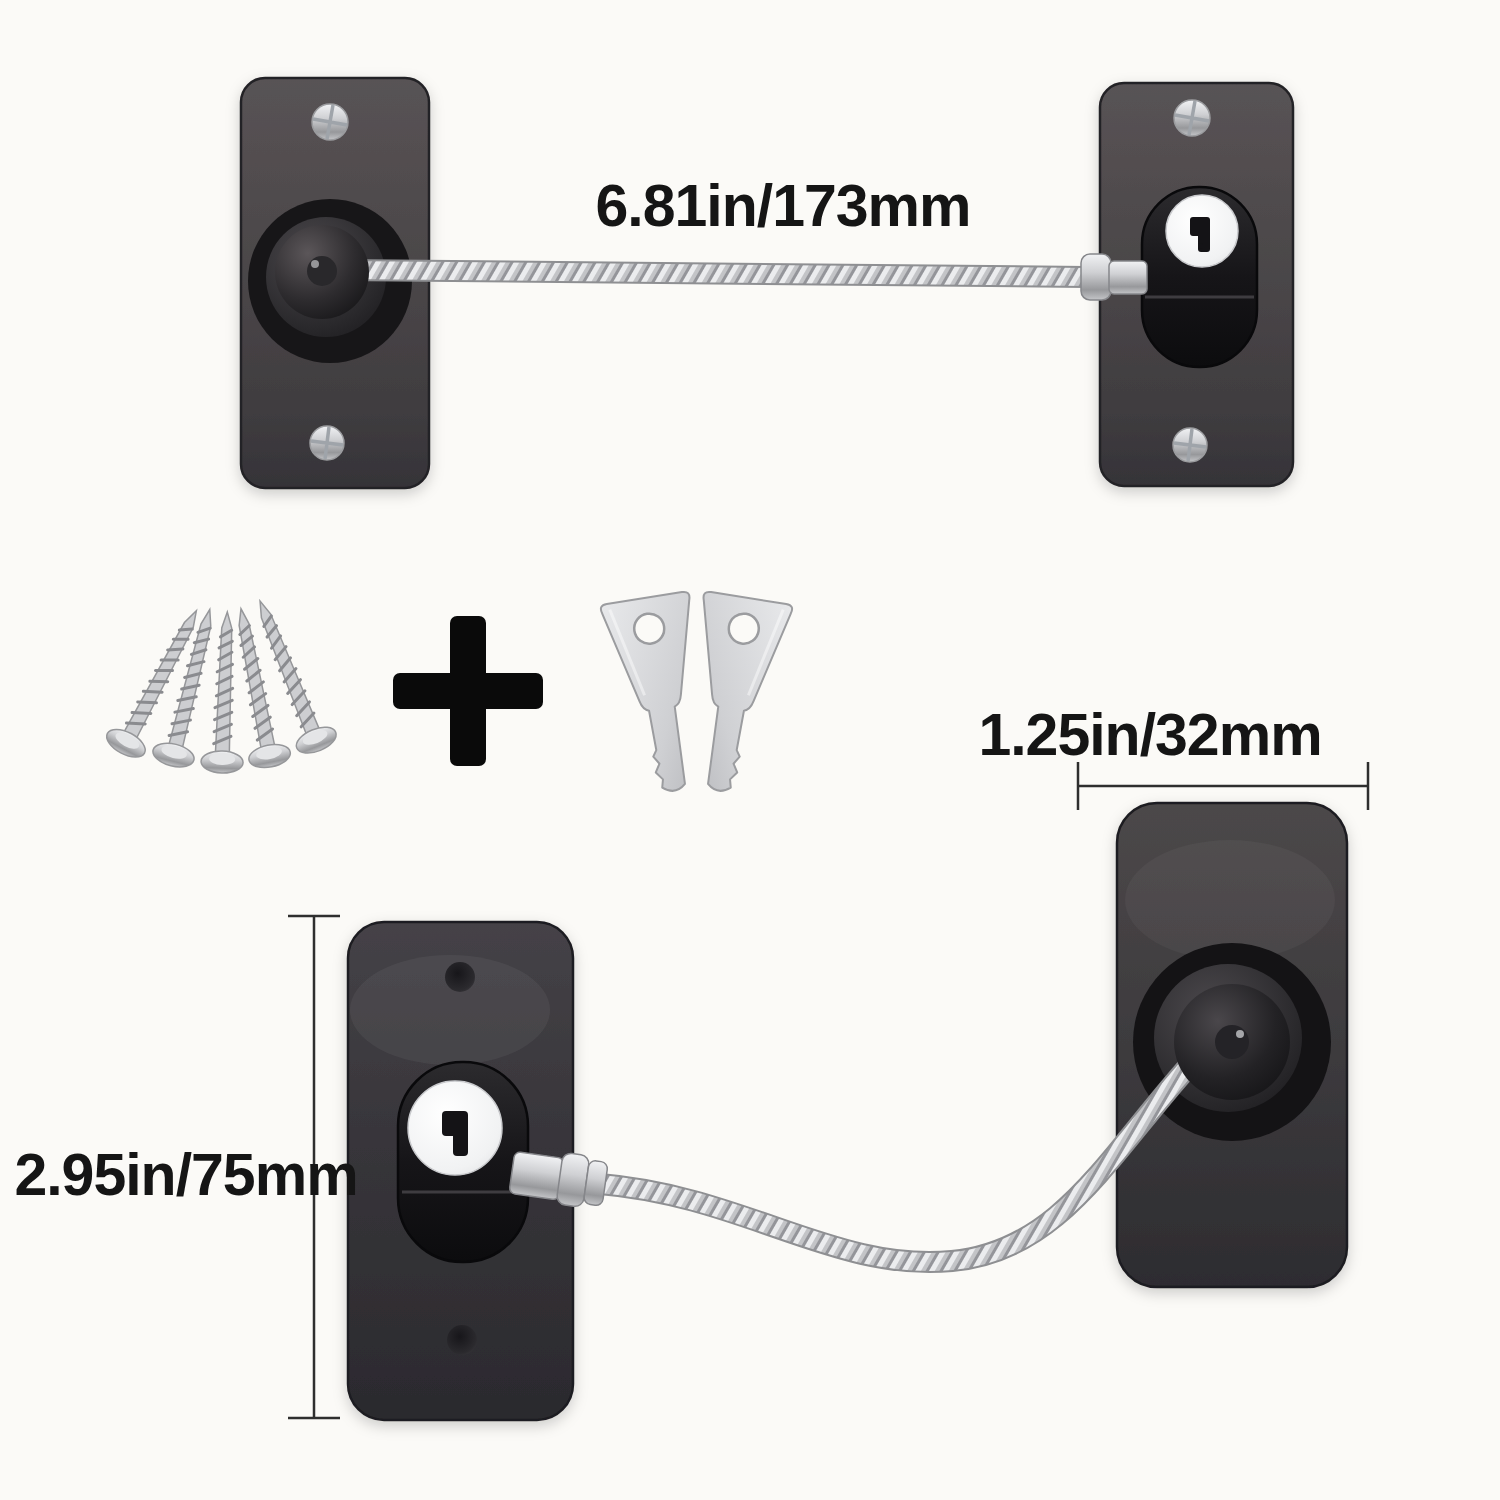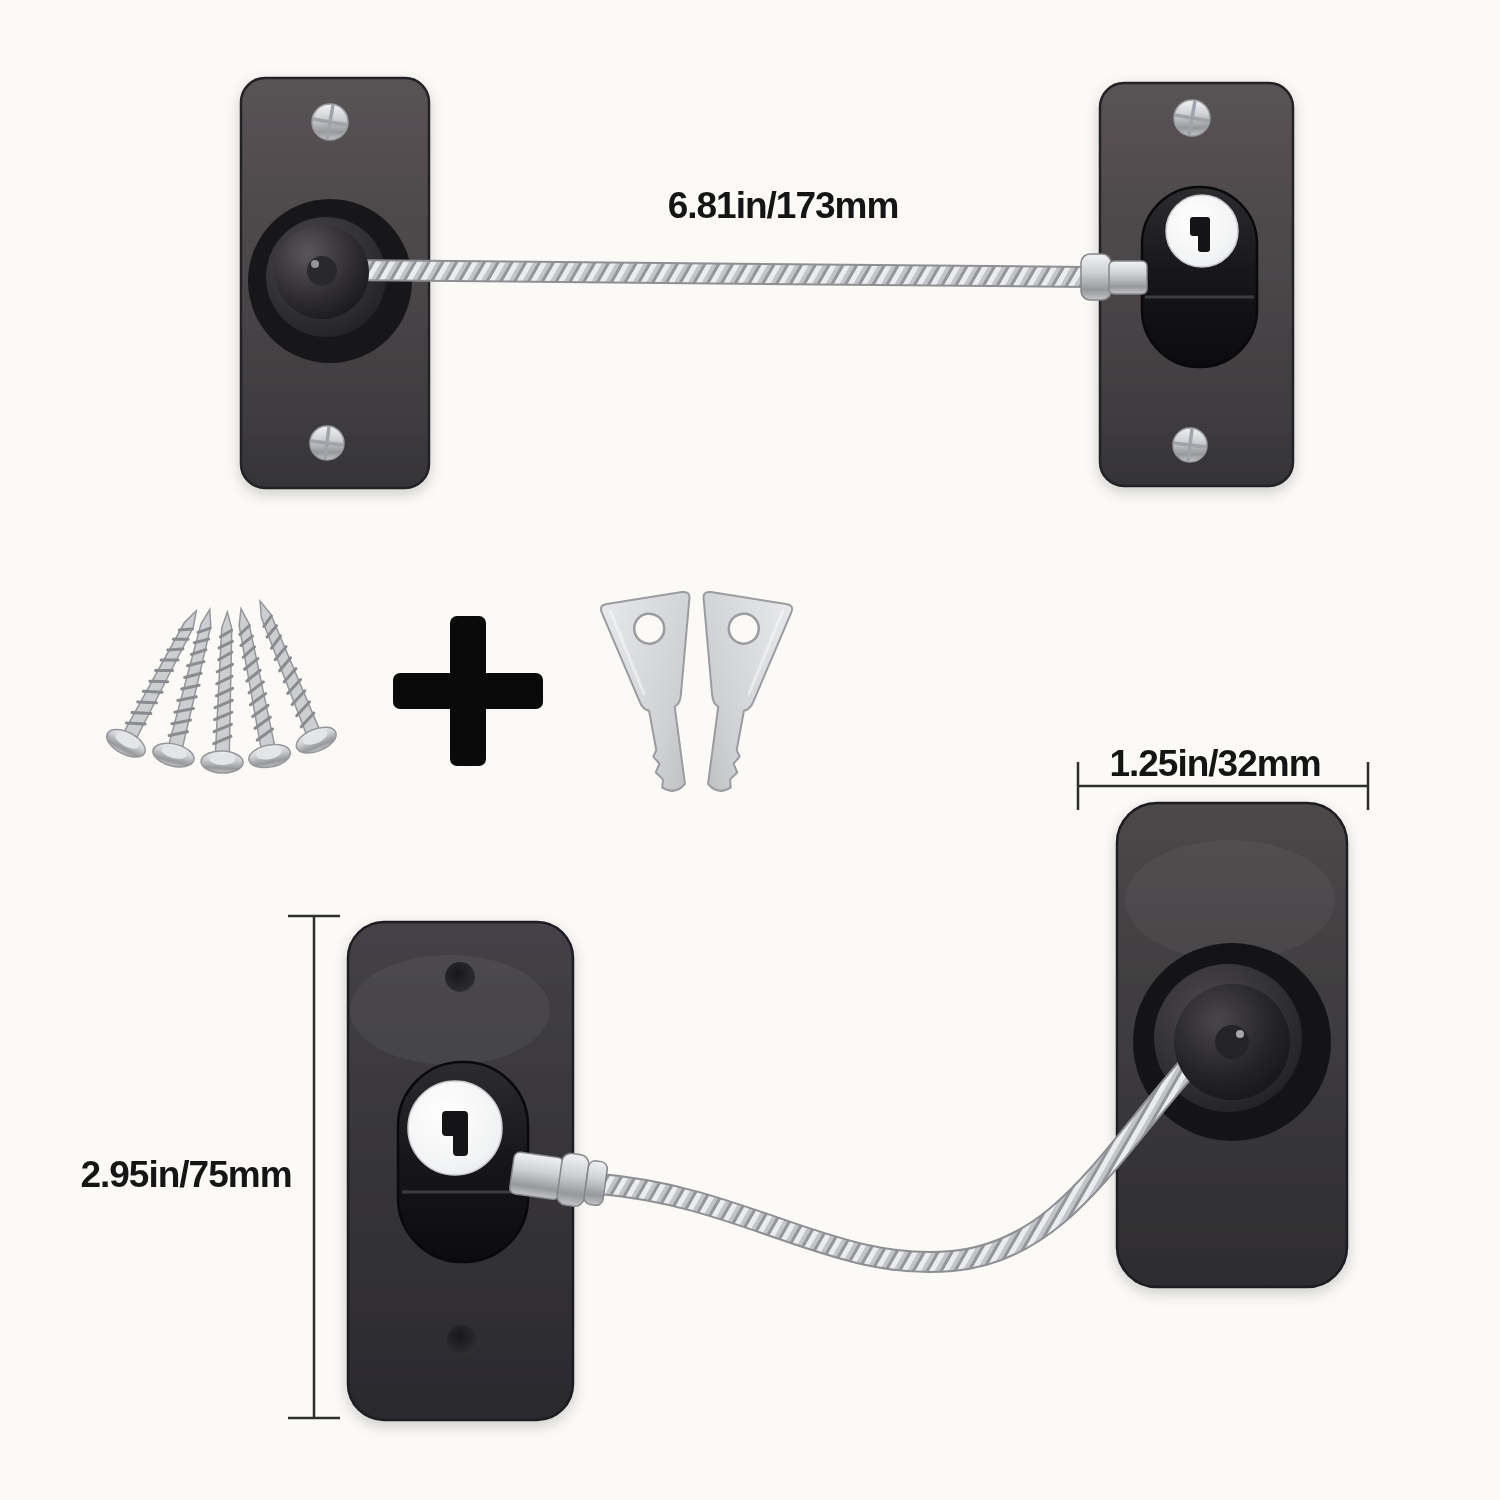--- a/index.html
+++ b/index.html
@@ -10,21 +10,21 @@
     background:#fbfaf7;
     overflow:hidden;
     font-family:"Liberation Sans",sans-serif;
   }
   .stage svg{position:absolute;left:0;top:0;}
   .dim-label{
     position:absolute;
     transform:translate(-50%,-50%);
     font-family:"Liberation Sans",sans-serif;
     font-weight:600;
-    font-size:37px;
+    font-size:59px;
     letter-spacing:-1px;
     color:#151515;
     white-space:nowrap;
   }
 </style>
 </head>
 <body>
 
 <div class="stage">
 
@@ -234,17 +234,17 @@
     </g>
 
     <circle cx="1232" cy="1042" r="58" fill="url(#gGlossBR)"></circle>
     <circle cx="1232" cy="1042" r="17" fill="#242327"></circle>
     <circle cx="1240" cy="1034" r="4" fill="#c6c7ca" opacity="0.8"></circle>
   </g>
 </svg>
 
 <div class="dim-label" style="left:783px; top:206px;">6.81in/173mm</div>
 
-<div class="dim-label" style="left:1215px; top:735px;margin-top:29px;">1.25in/32mm</div>
+<div class="dim-label" style="left:1150px; top:735px;">1.25in/32mm</div>
 
 <div class="dim-label" style="left:186px; top:1128px;margin-top:47px;">2.95in/75mm</div>
 
 </div>
 
 </body></html>

